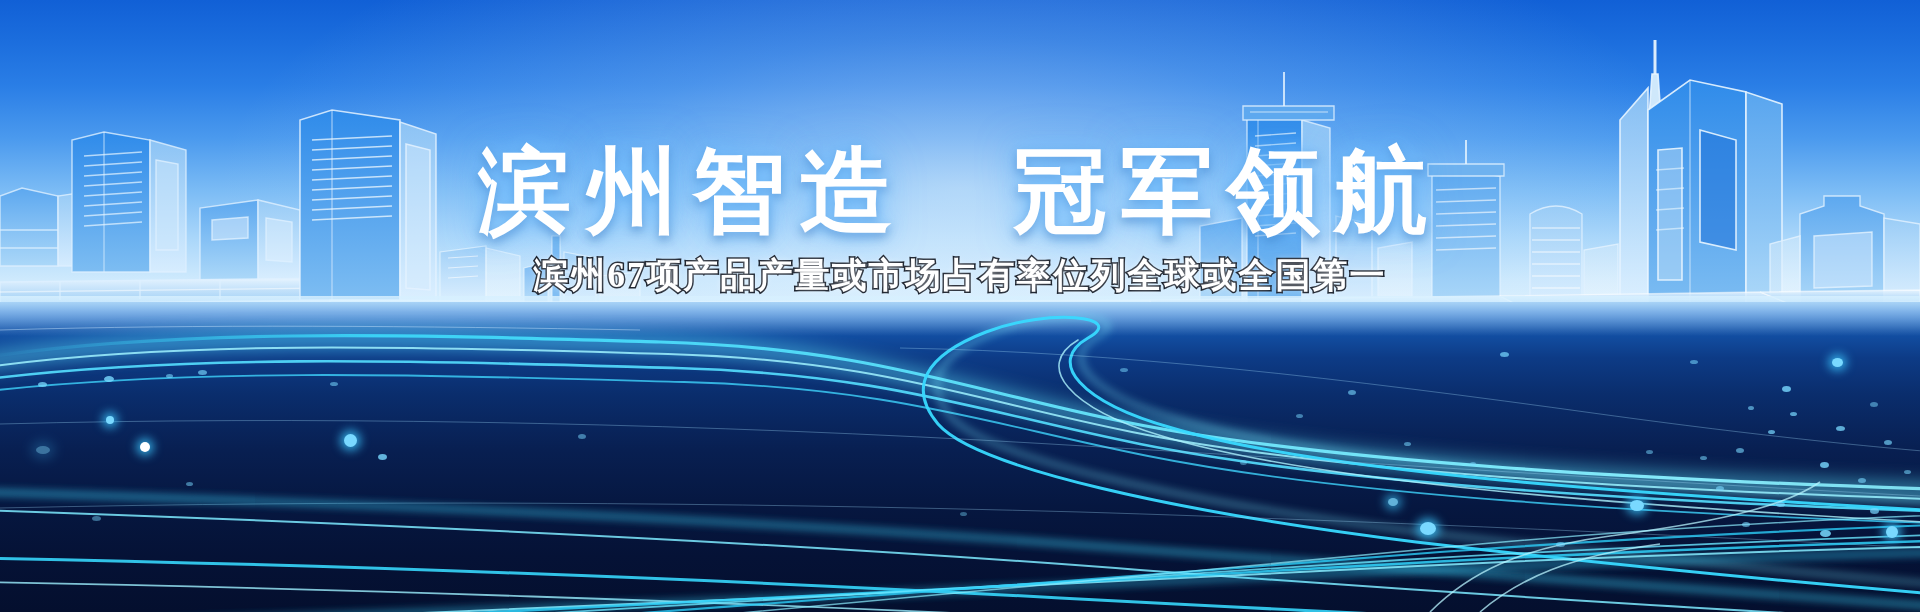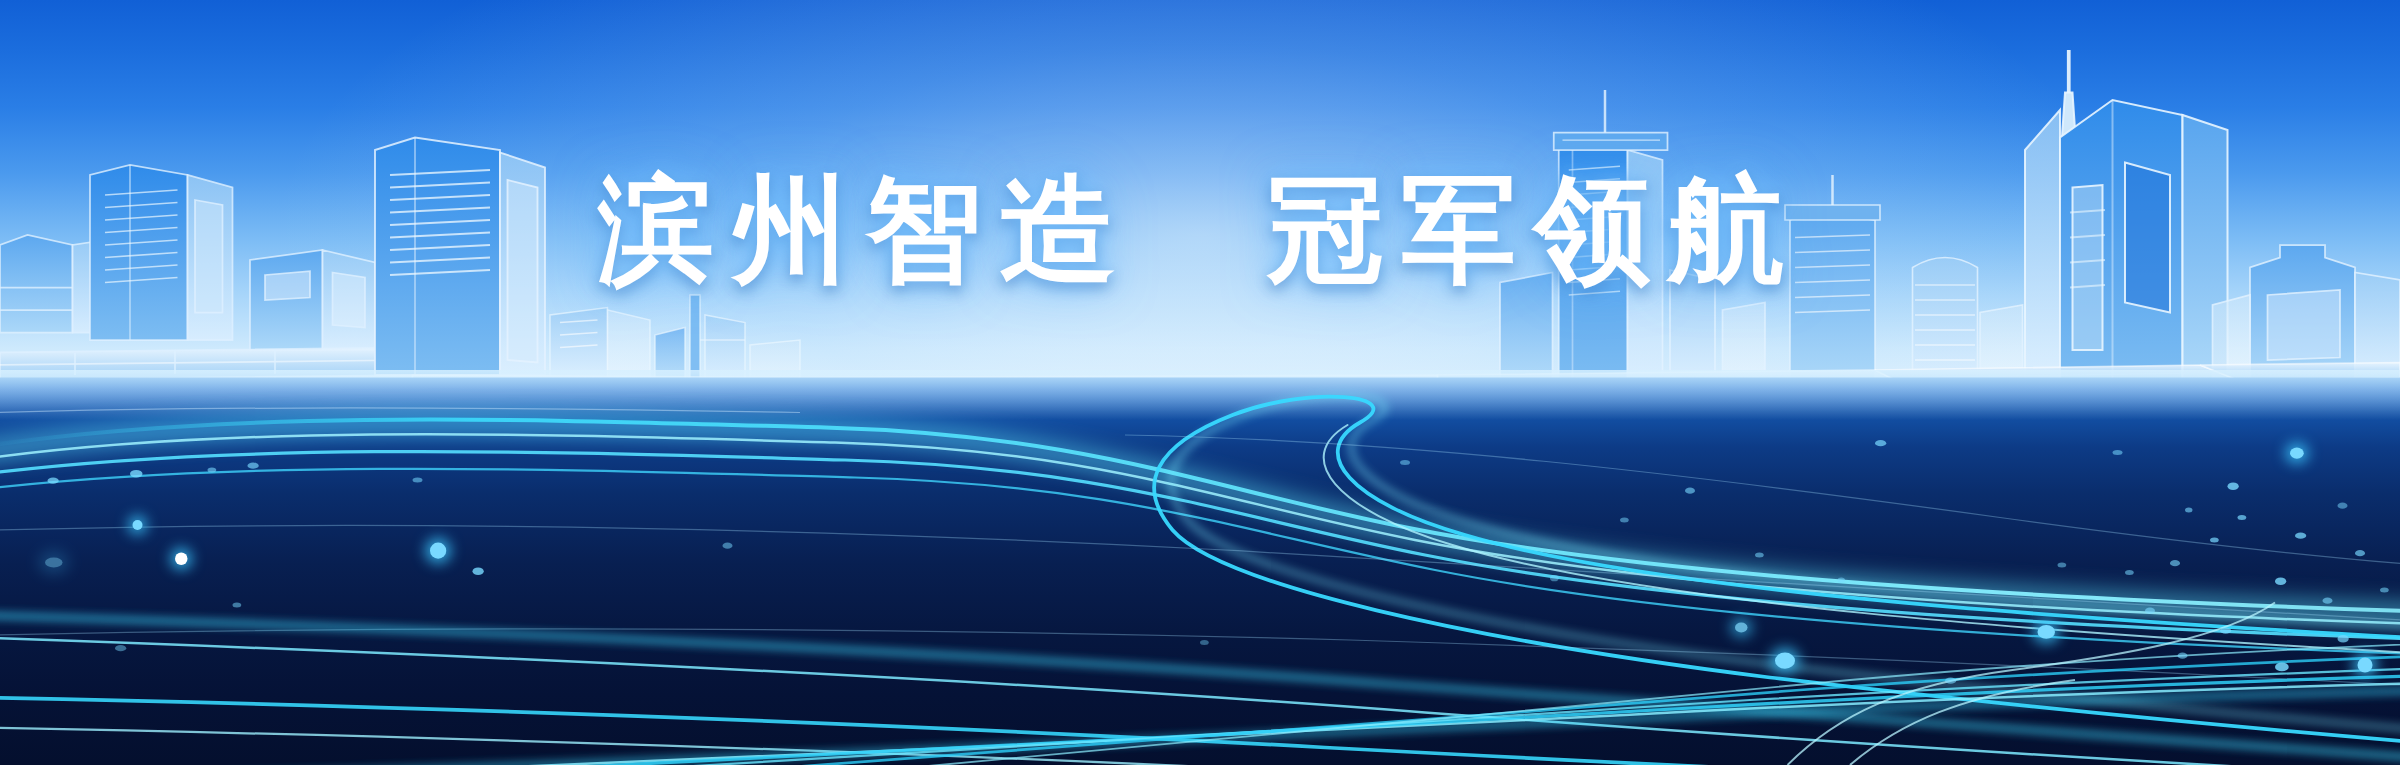--- a/index.html
+++ b/index.html
@@ -1,18 +1,18 @@
 <!DOCTYPE html>
 <html><head>
 <meta charset="utf-8">
 <style>
   html,body{margin:0;padding:0;background:#000;}
   #banner{
     position:relative;width:1920px;height:612px;overflow:hidden;
-    font-family:Liberation Mono, monospace;
+    font-family:Liberation Serif, serif;
   }
 
   
   .sky{
     position:absolute;left:0;top:0;width:1920px;height:330px;
     background:linear-gradient(to bottom,
       #1160d6 0%,
       #1b6ddd 12%,
       #2a7ee6 26%,
       #4b9aee 42%,
@@ -404,15 +404,16 @@
     <div class="dot" style="left:1240px;top:130px;width:7px;height:5px;opacity:.45;"></div>
     <div class="dot glow" style="left:1420px;top:192px;width:16px;height:13px;"></div>
     <div class="dot" style="left:1556px;top:212px;width:9px;height:5px;opacity:.6;"></div>
     <div class="dot glow" style="left:1388px;top:168px;width:10px;height:8px;opacity:.8;"></div>
     <div class="dot" style="left:1120px;top:38px;width:8px;height:4px;opacity:.5;"></div>
     <div class="dot" style="left:960px;top:182px;width:7px;height:4px;opacity:.4;"></div>
   </div>
 
   <div class="text-wrap">
     <div class="title">滨州智造　冠军领航</div>
+    <div class="subtitle">滨州67项产品产量或市场占有率位列全球或全国第一</div>
   </div>
 
 </div>
 
 </body></html>

